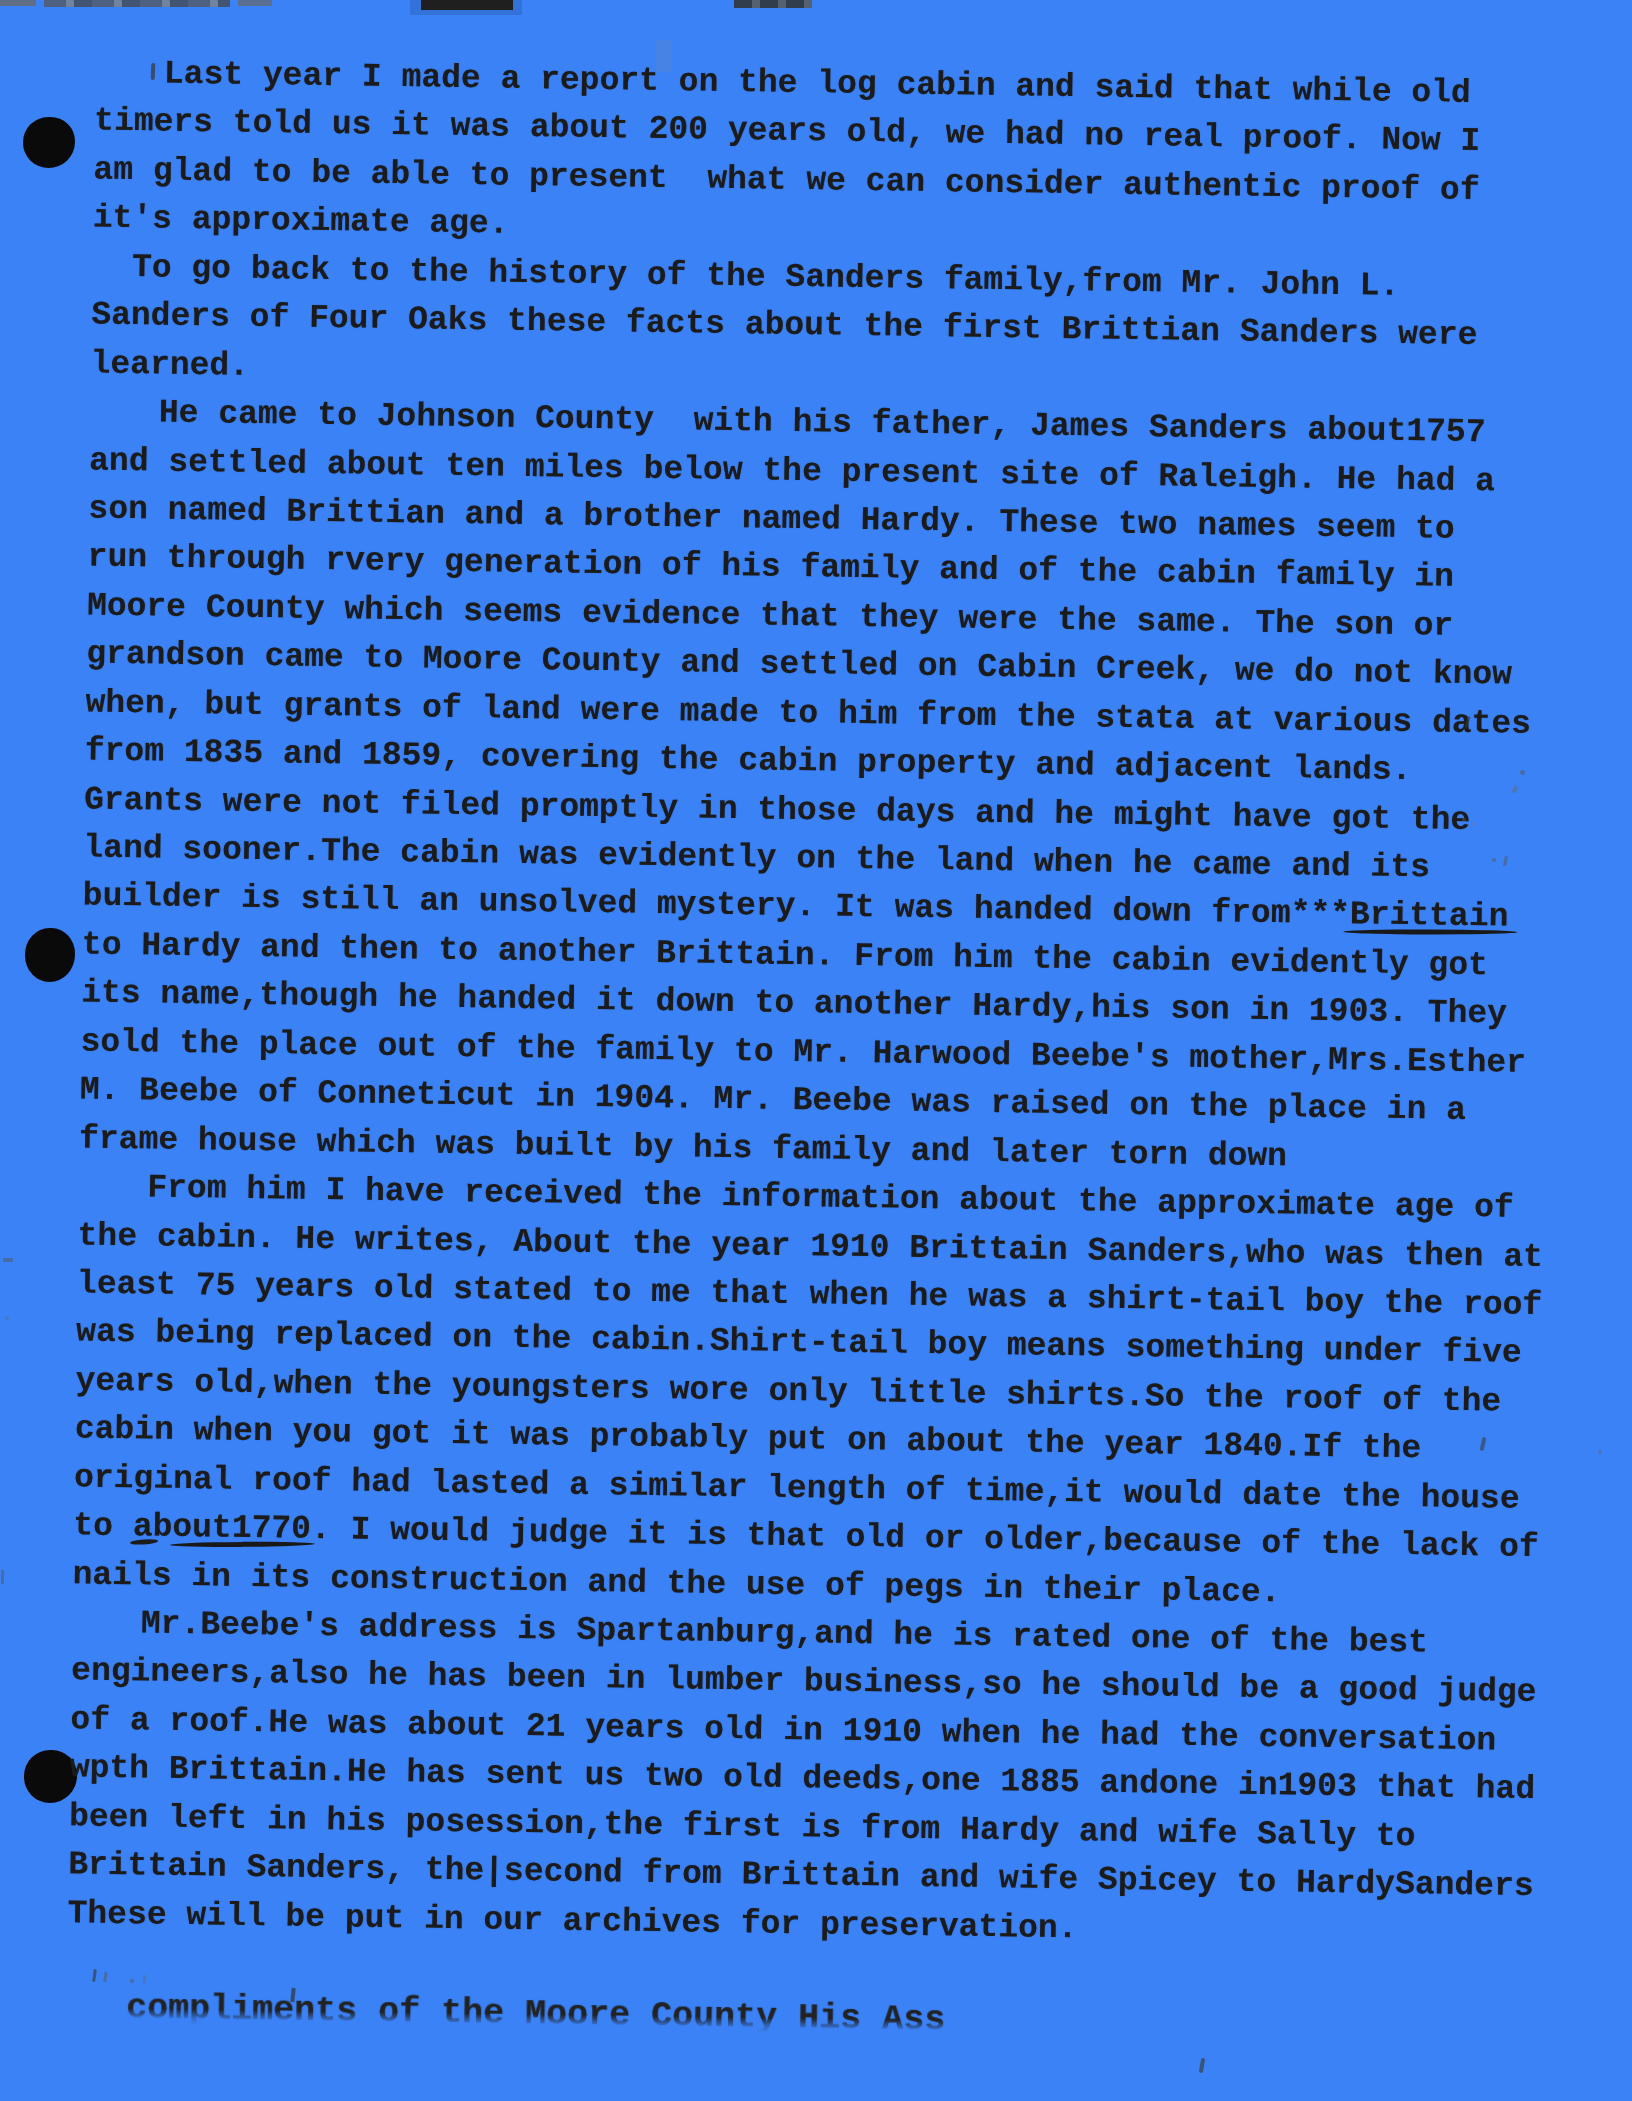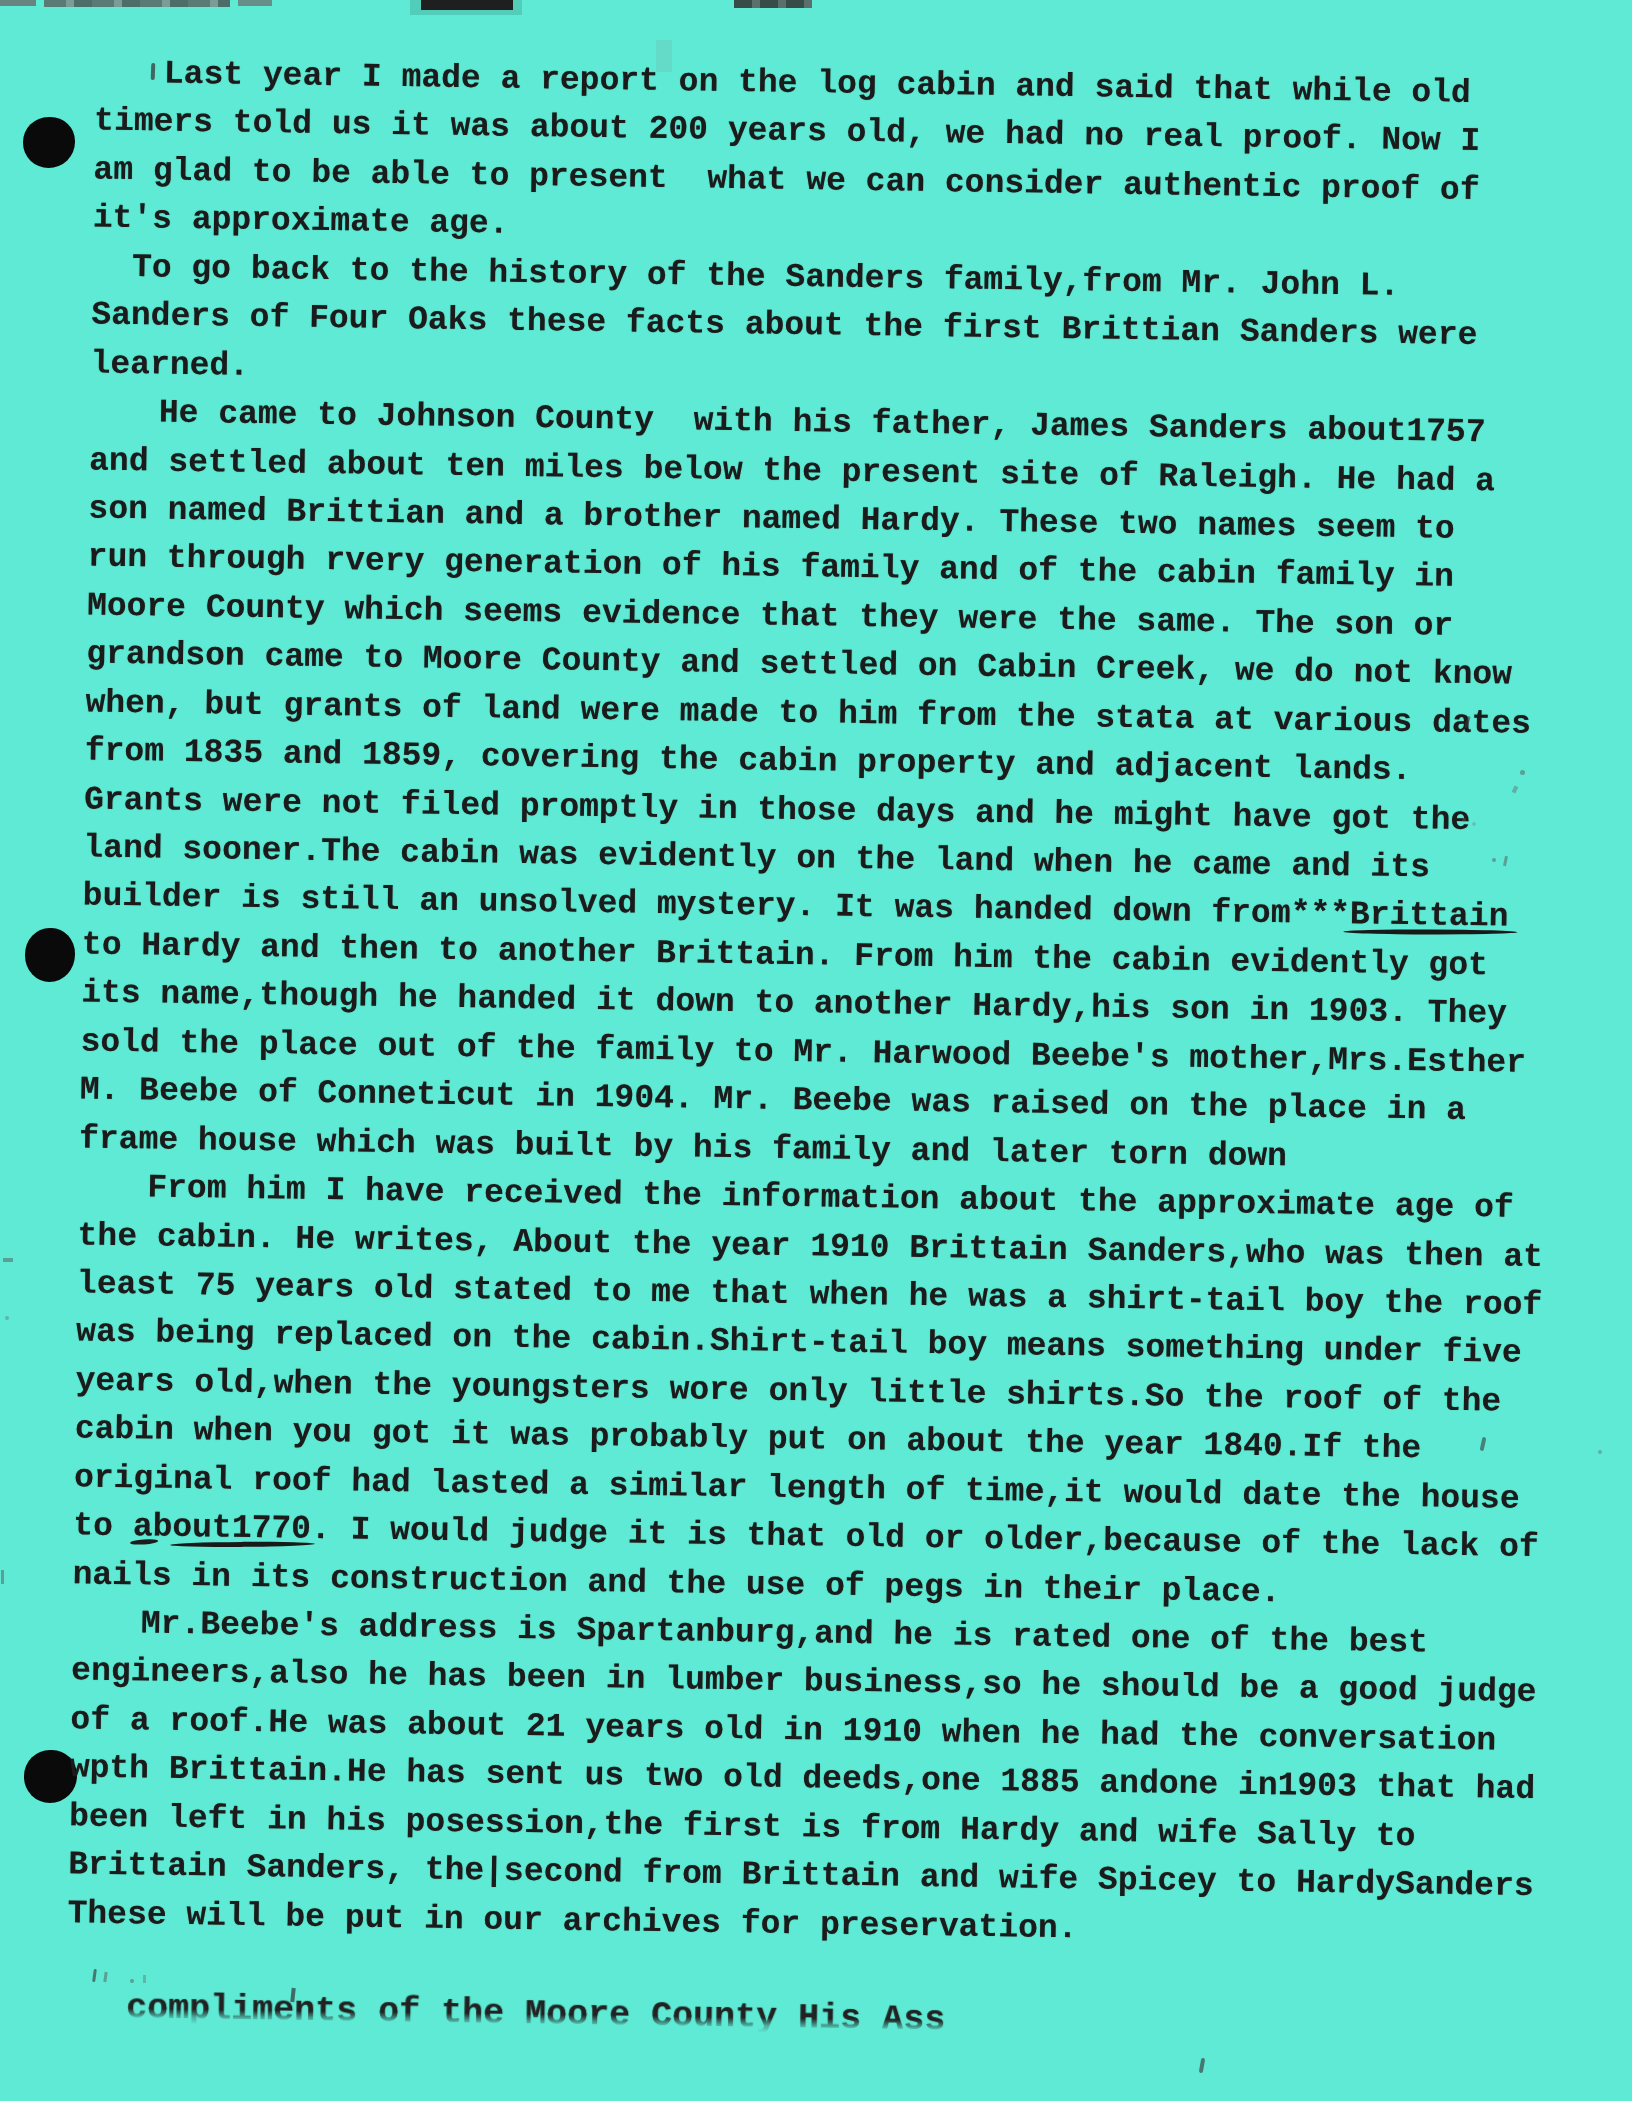--- a/index.html
+++ b/index.html
@@ -1,16 +1,16 @@
 <!DOCTYPE html>
 <html><head>
 <meta charset="utf-8">
 <style>
   html,body{margin:0;padding:0;background:#e9e9e9;}
-  .page{position:relative;width:1632px;height:2101px;background:#5eead4;overflow:hidden;
+  .page{position:relative;width:1632px;height:2101px;background:#3b82f6;overflow:hidden;
         font-family:"Liberation Mono","DejaVu Sans Mono",monospace;}
   
   .sheet{position:absolute;left:0;top:0;width:1610px;padding:49px 0 0 96px;
          transform:rotate(0.85deg);transform-origin:60px 0;
          font-weight:700;font-size:33px;line-height:48.45px;color:#1b1b1b;
          text-shadow:0 0 1px rgba(27,27,27,0.45);}
   .tline{white-space:pre;height:48.45px;}
   .para .tline:first-child{padding-left:69px;}
   .para.p2 .tline:first-child{padding-left:40px;}
   

